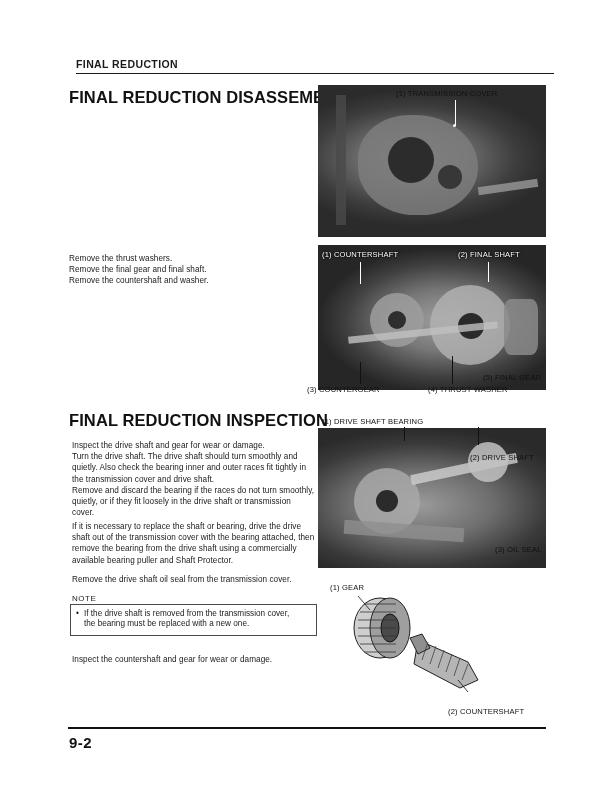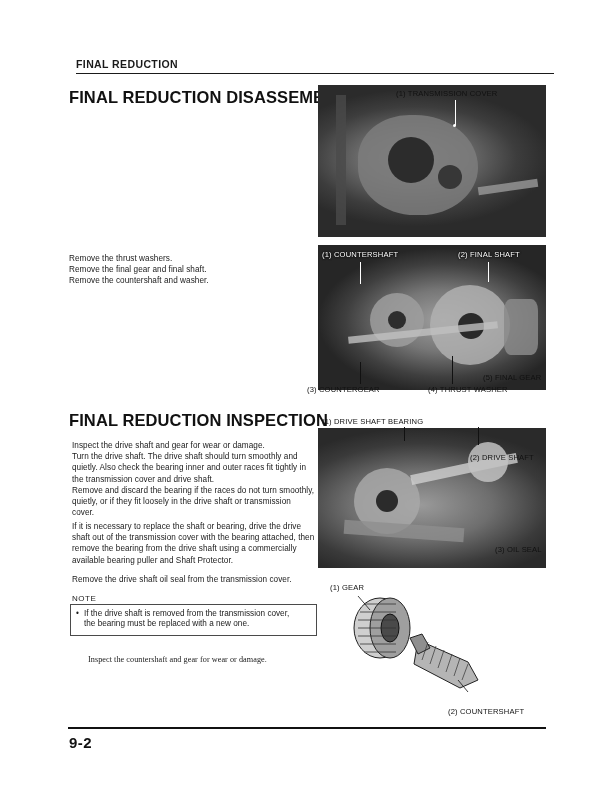--- a/index.html
+++ b/index.html
@@ -61,21 +61,21 @@
     line-height: 11.2px;
     color: #1a1a1a;
     letter-spacing: 0.05px;
     white-space: pre-line;
   }
   #para1 { left: 69px; top: 120px; width: 240px; }
   #para2 { left: 69px; top: 253px; width: 240px; }
   #para3 { left: 72px; top: 440px; width: 243px; }
   #para4 { left: 72px; top: 521px; width: 243px; }
   #para5 { left: 72px; top: 574px; width: 243px; }
-  #para6 { left: 88px; top: 654px; width: 243px; font-family: Liberation Serif, serif; }
+  #para6 { left: 72px; top: 654px; width: 243px; }
 
   
   .note-label {
     position: absolute;
     left: 72px;
     top: 594px;
     font-size: 8px;
     letter-spacing: 0.5px;
     color: #1a1a1a;
   }

